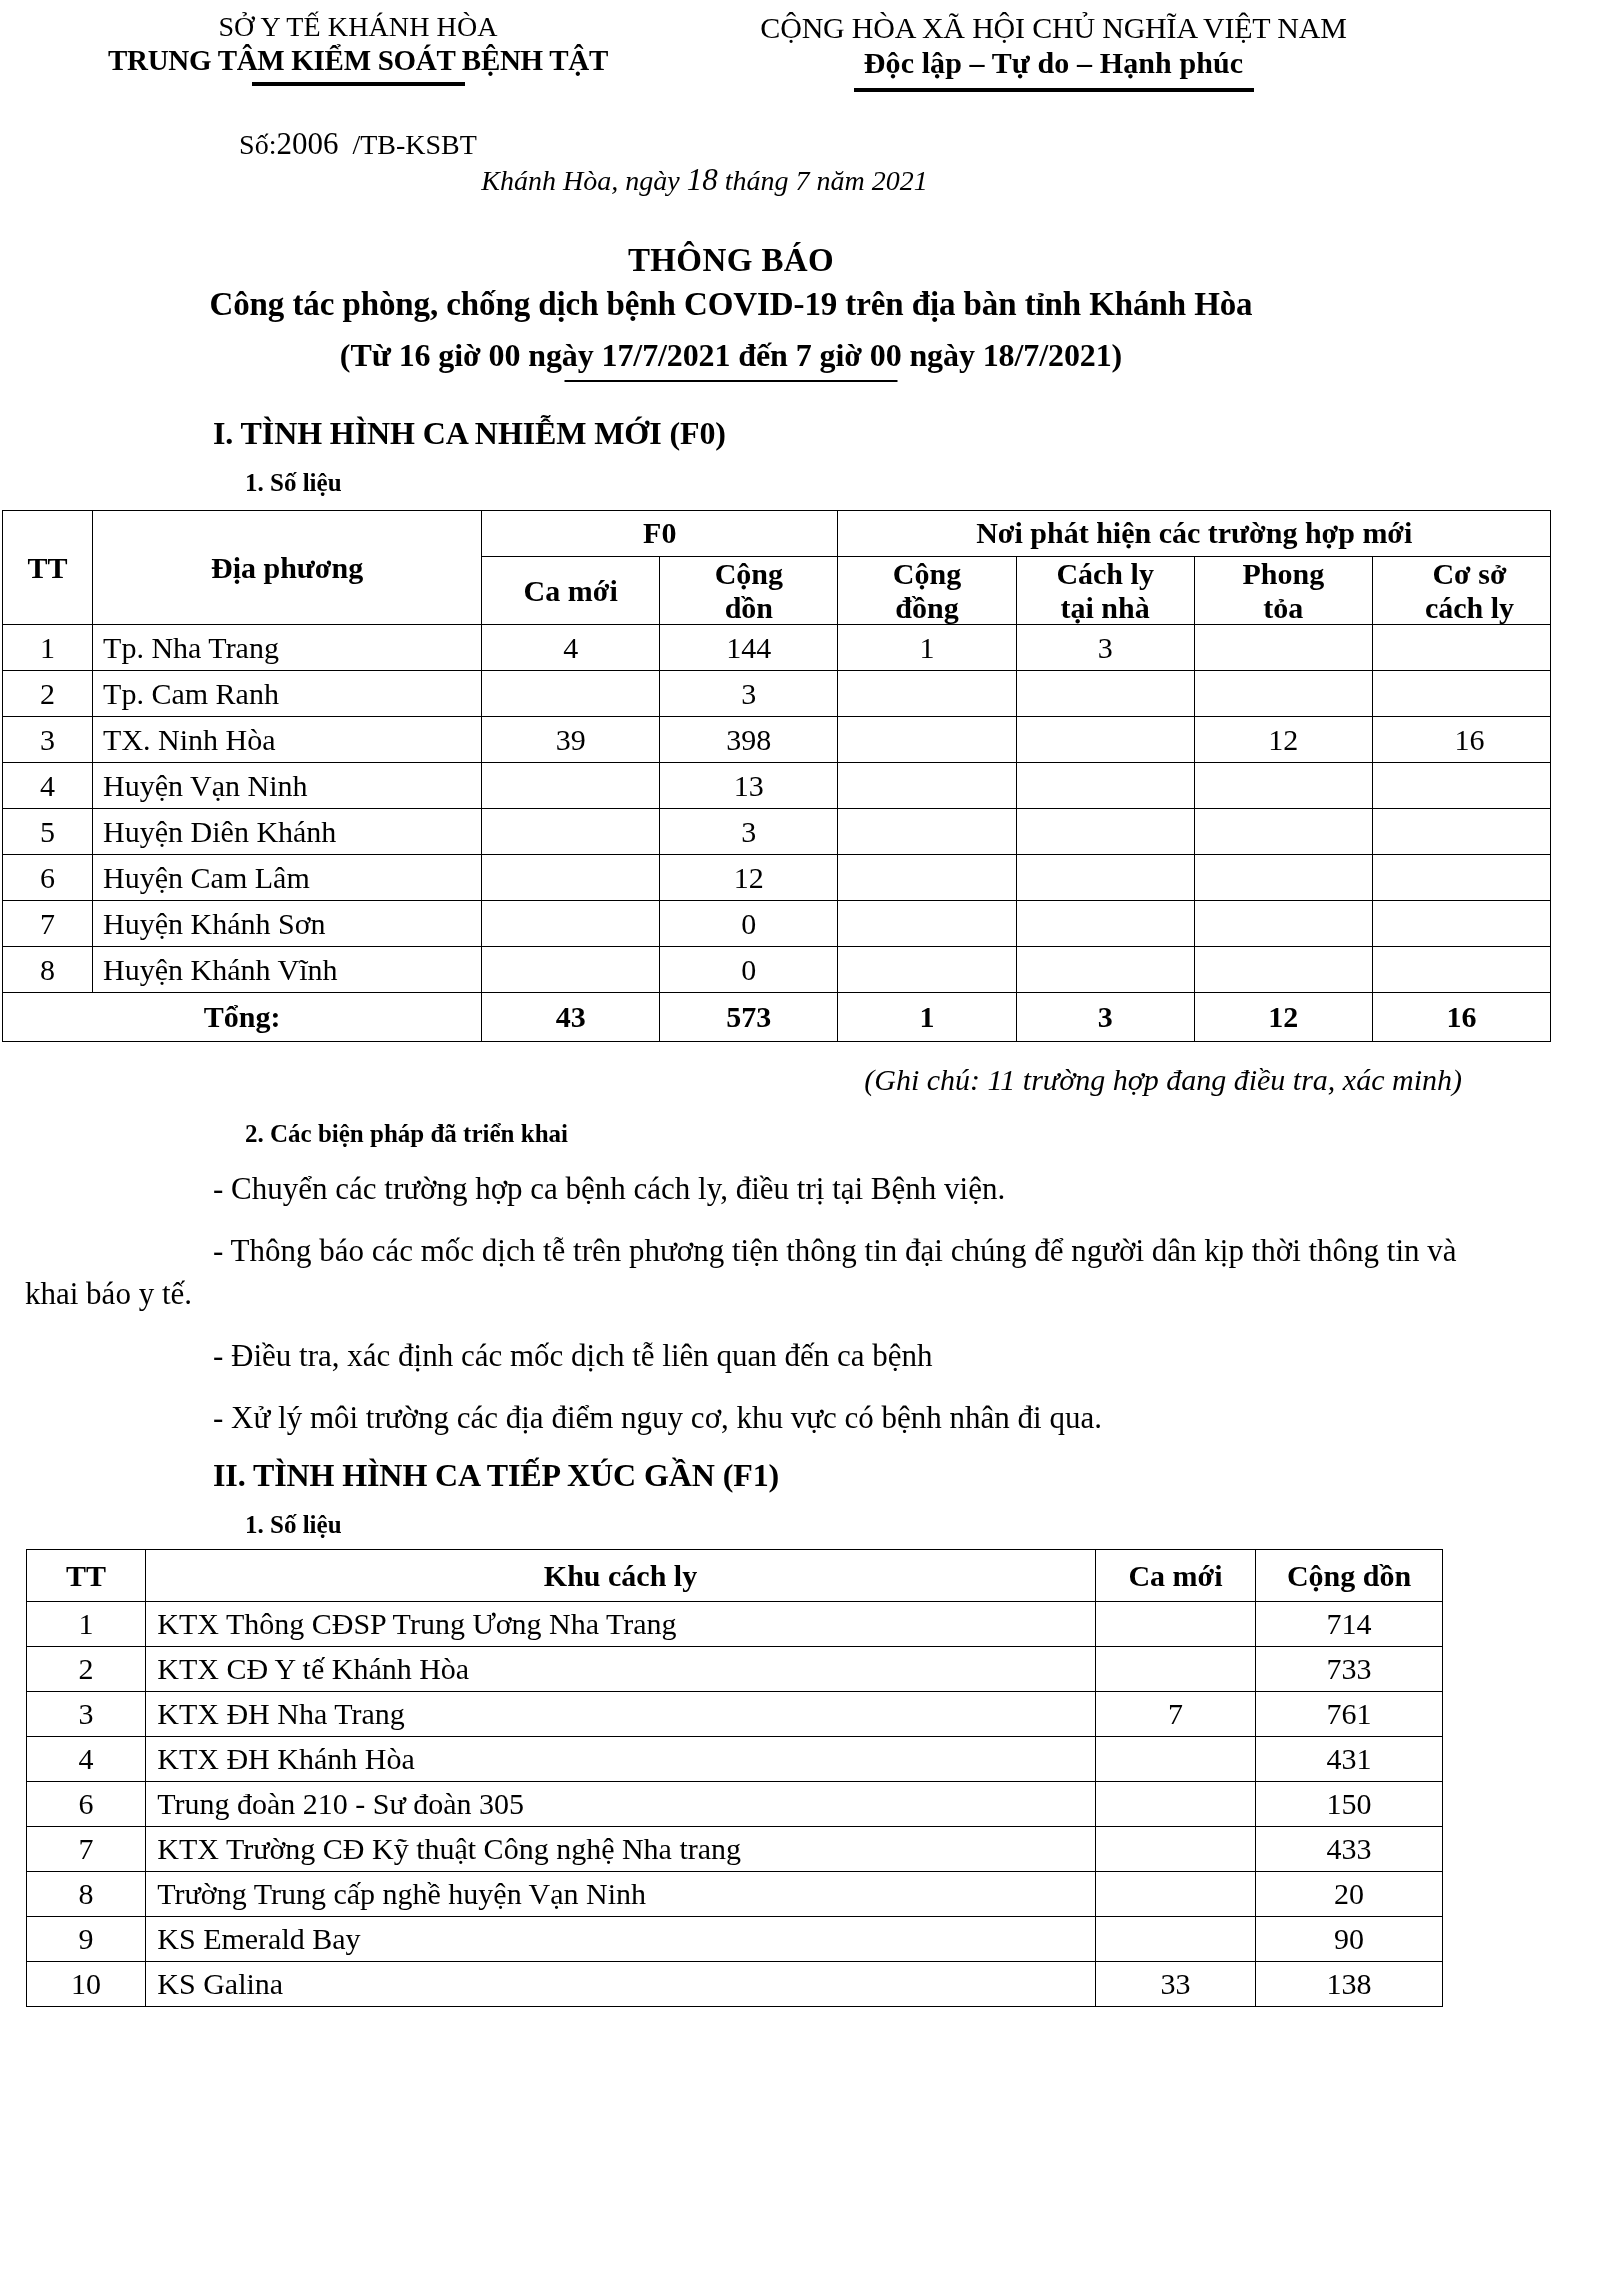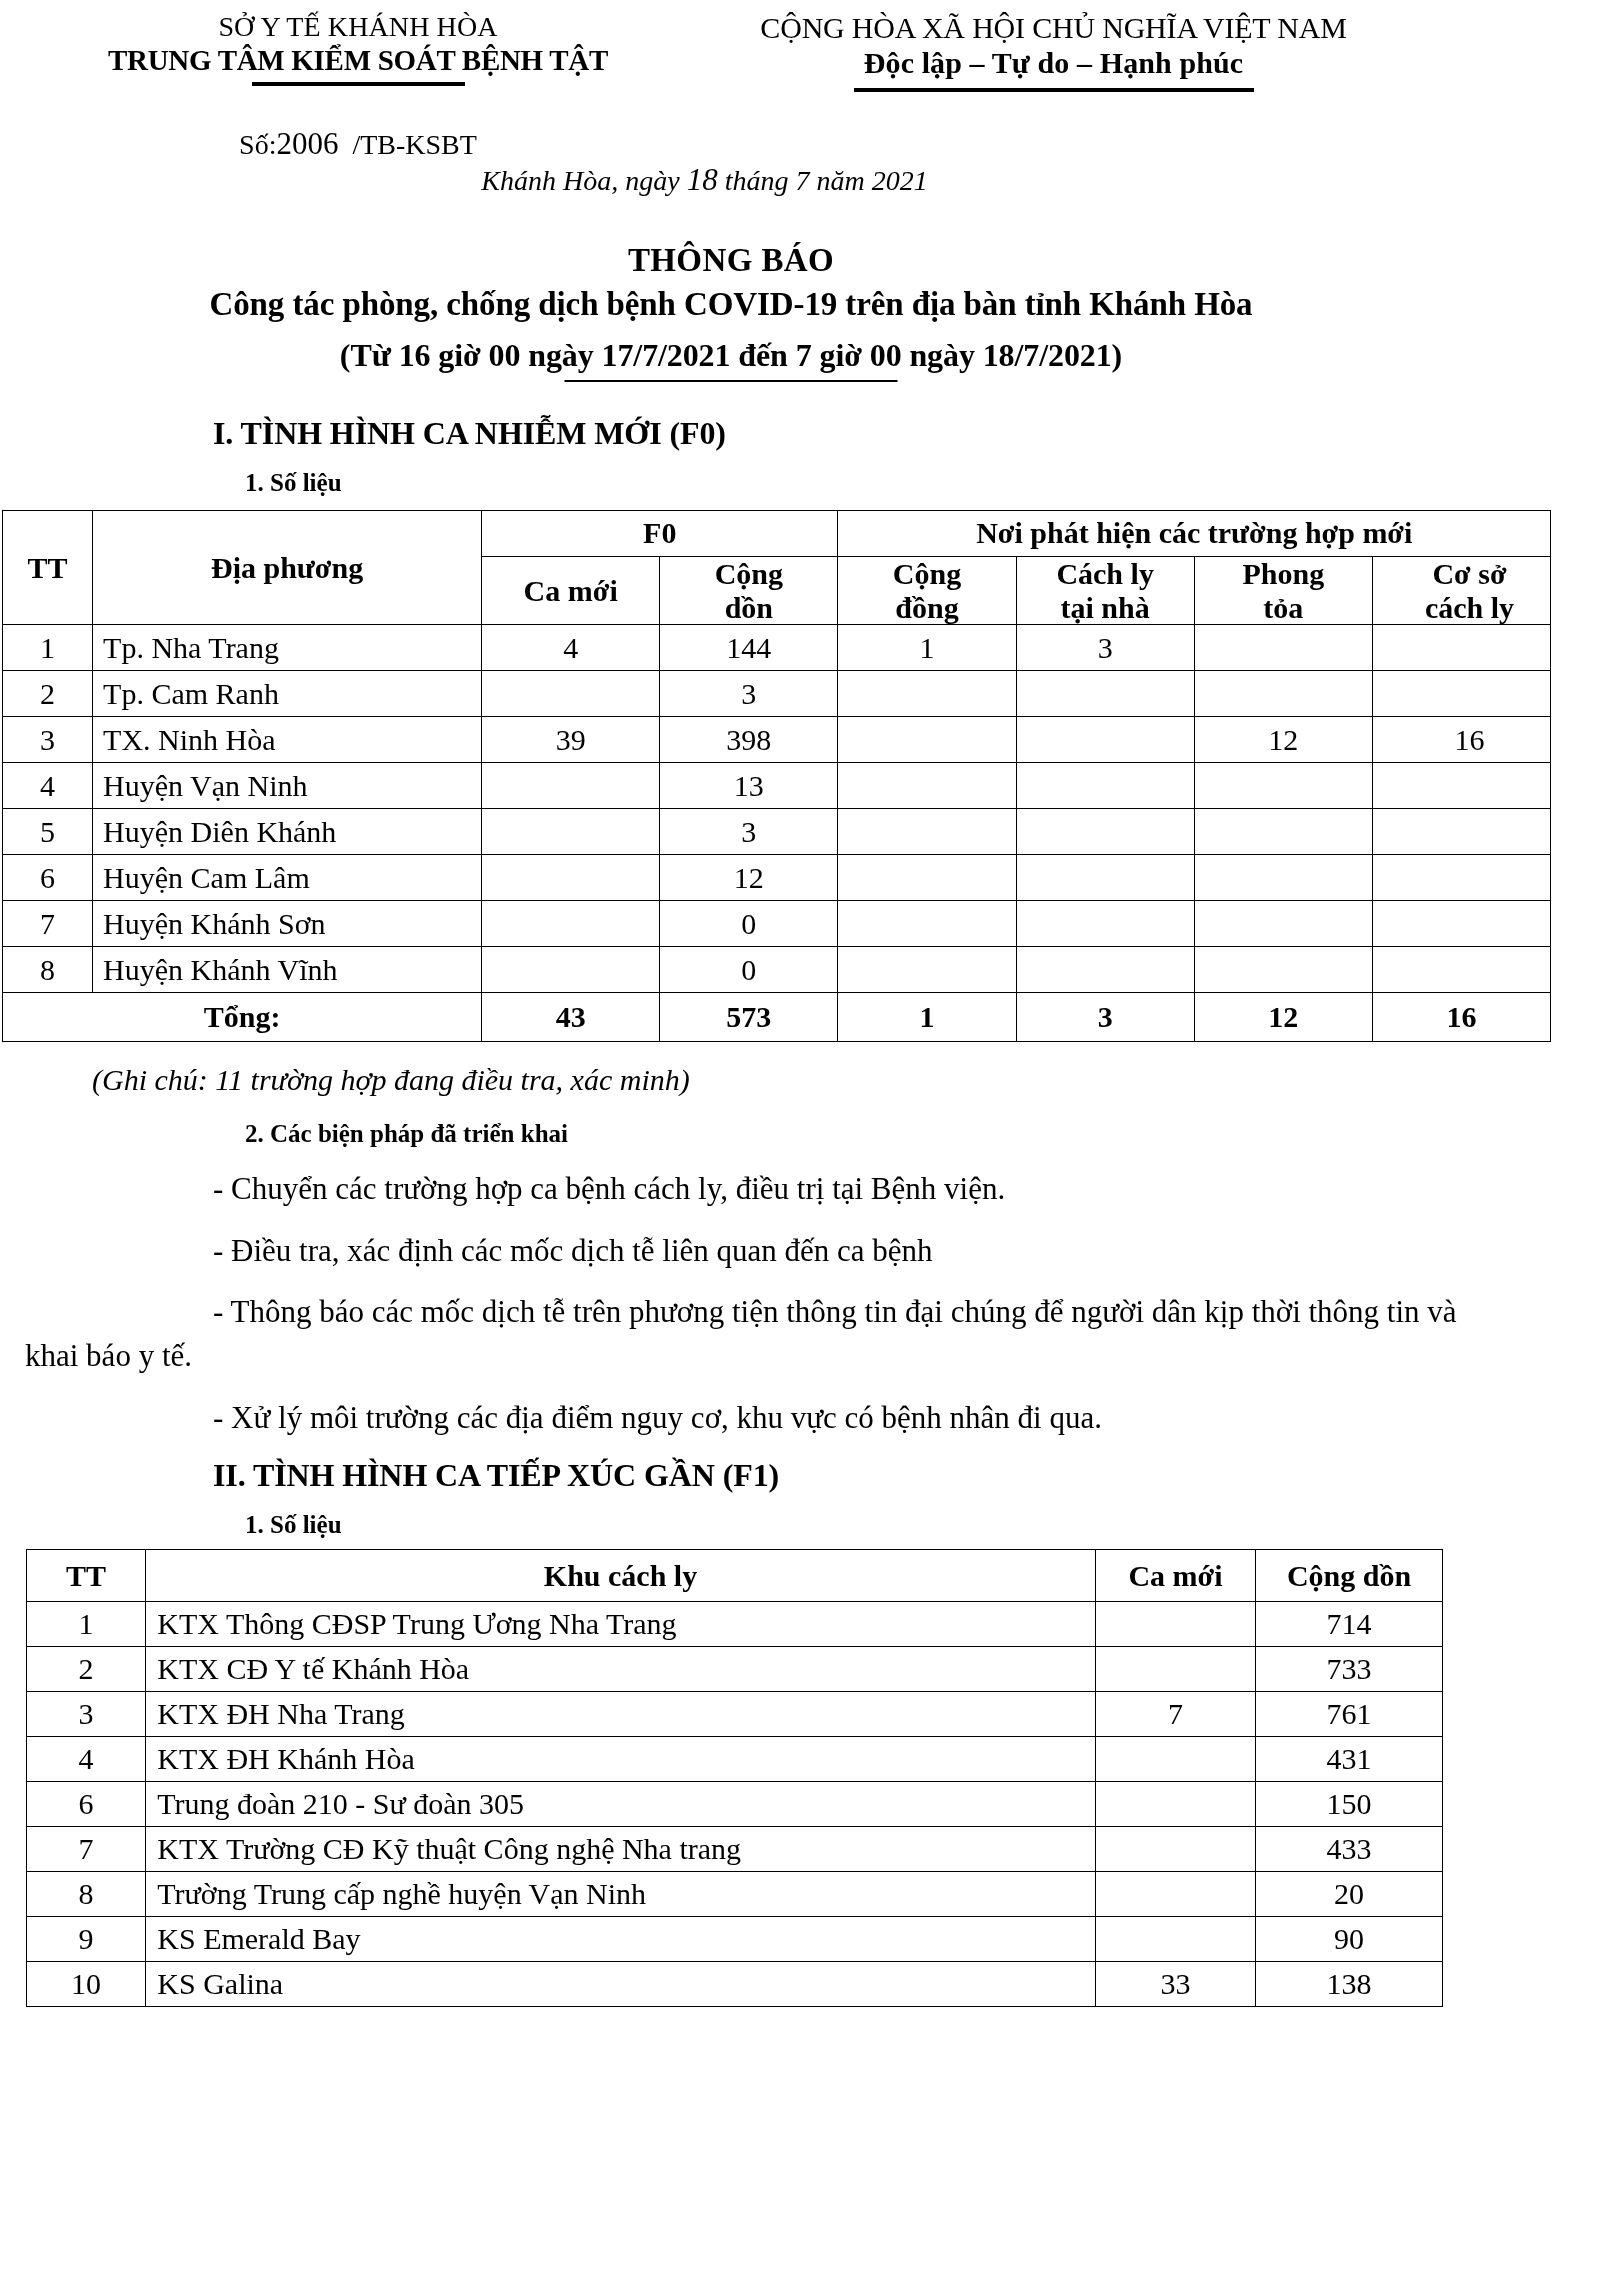--- a/index.html
+++ b/index.html
@@ -154,20 +154,21 @@
   .para-indent {
     margin-left: 213px;
   }
   .para-full {
     margin-left: 25px;
   }
   .note-italic {
     font-size: 30px;
     font-style: italic;
     margin-left: 92px;
+    text-align: right;
   }
 
   
   table {
     border-collapse: collapse;
     table-layout: fixed;
   }
   table td, table th {
     border: 1.4px solid #000;
     font-weight: normal;
@@ -389,22 +390,22 @@
       </tr>
     </tfoot>
   </table>
 
   <div class="note-italic" style="margin-top:21px;">(Ghi chú: 11 trường hợp đang điều tra, xác minh)</div>
 
   <div class="sec-h2" style="margin-top:23px;">2. Các biện pháp đã triển khai</div>
 
   <div id="measures-list">
       <div class="para para-indent" style="margin-top: 18.4px;">- Chuyển các trường hợp ca bệnh cách ly, điều trị tại Bệnh viện.</div>
+      <div class="para para-full" style="text-indent: 188px; margin-top: 18.4px;">- Thông báo các mốc dịch tễ trên phương tiện thông tin đại chúng để người dân kịp thời thông tin và khai báo y tế.</div>
       <div class="para para-indent" style="margin-top: 18.4px;">- Điều tra, xác định các mốc dịch tễ liên quan đến ca bệnh</div>
-      <div class="para para-full" style="text-indent: 188px; margin-top: 18.4px;">- Thông báo các mốc dịch tễ trên phương tiện thông tin đại chúng để người dân kịp thời thông tin và khai báo y tế.</div>
       <div class="para para-indent" style="margin-top: 18.4px;">- Xử lý môi trường các địa điểm nguy cơ, khu vực có bệnh nhân đi qua.</div>
     </div>
 
   <div class="sec-h1" style="margin-top:18.4px;">II. TÌNH HÌNH CA TIẾP XÚC GẦN (F1)</div>
   <div class="sec-h2" style="margin-top:17px;">1.  Số liệu</div>
 
   <table class="tbl2">
     <thead>
       <tr>
         <td class="hd c-tt">TT</td>

